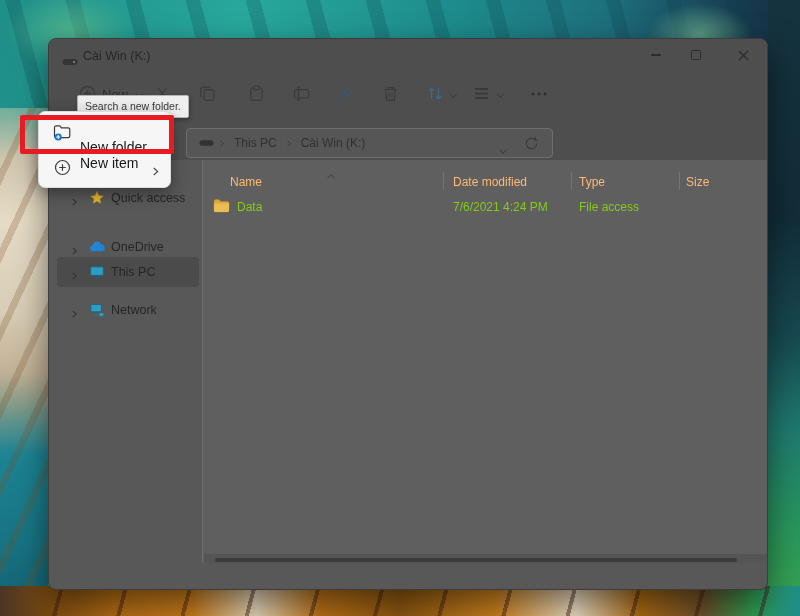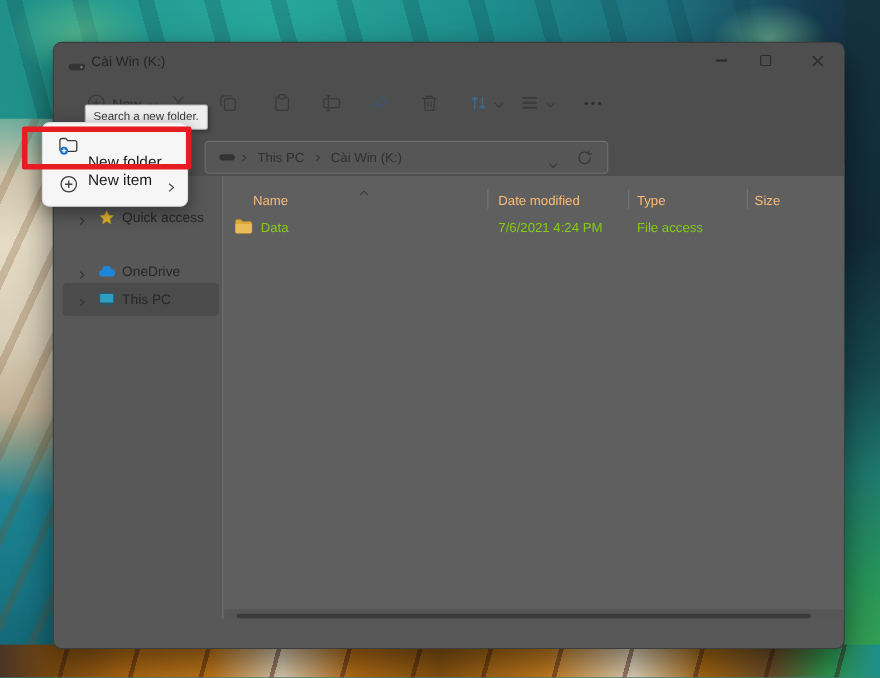--- a/index.html
+++ b/index.html
@@ -245,20 +245,31 @@
     <span class="abs side-chev"><svg width="7" height="10" viewBox="0 0 8 10">
           <path d="M2 1.5 L6 5 L2 8.5" fill="none" stroke="#333" stroke-width="1.2"></path>
         </svg></span>
     <span class="abs side-ic"><svg width="16" height="16" viewBox="0 0 16 16">
           <rect x="1.6" y="2.8" width="12.8" height="8.6" rx="1" fill="#2f9cc2" stroke="#1c5e77" stroke-width="0.8"></rect>
           <rect x="6.6" y="11.4" width="2.8" height="1.6" fill="#245d74"></rect>
           <rect x="4.4" y="13" width="7.2" height="1.2" rx="0.6" fill="#245d74"></rect>
         </svg></span>
     <span class="abs side-label">This PC</span>
   </div>
+  <div class="abs side-row" style="top:256px;">
+    <span class="abs side-chev"><svg width="7" height="10" viewBox="0 0 8 10">
+          <path d="M2 1.5 L6 5 L2 8.5" fill="none" stroke="#333" stroke-width="1.2"></path>
+        </svg></span>
+    <span class="abs side-ic"><svg width="16" height="16" viewBox="0 0 16 16">
+          <rect x="1.8" y="2.4" width="10.6" height="7.4" rx="1" fill="#2f9cc2" stroke="#1c5e77" stroke-width="0.8"></rect>
+          <path d="M4.5 12.8h7 M11.5 10v2.8" stroke="#2a7a8c" stroke-width="1"></path>
+          <rect x="10.2" y="10.8" width="4.4" height="3.6" rx="0.5" fill="#3aa0c0" stroke="#1c5e77" stroke-width="0.6"></rect>
+        </svg></span>
+    <span class="abs side-label">Network</span>
+  </div>
 
   <div class="abs content"></div>
 
   <span class="abs" style="left:277px;top:127px;">
     <svg width="10" height="7" viewBox="0 0 10 8">
         <path d="M1 6 L5 2 L9 6" fill="none" stroke="#3a3a3a" stroke-width="1.1"></path>
       </svg>
   </span>
   <span class="abs colhead" style="left:181px;">Name</span>
   <span class="abs colsep" style="left:394px;"></span>

